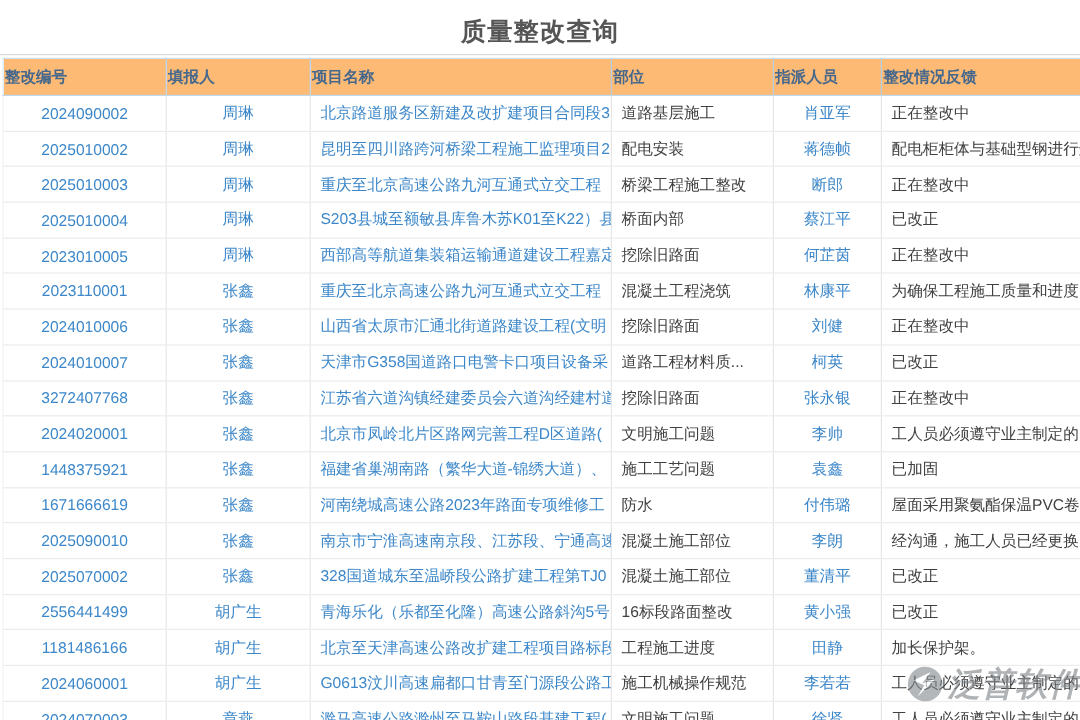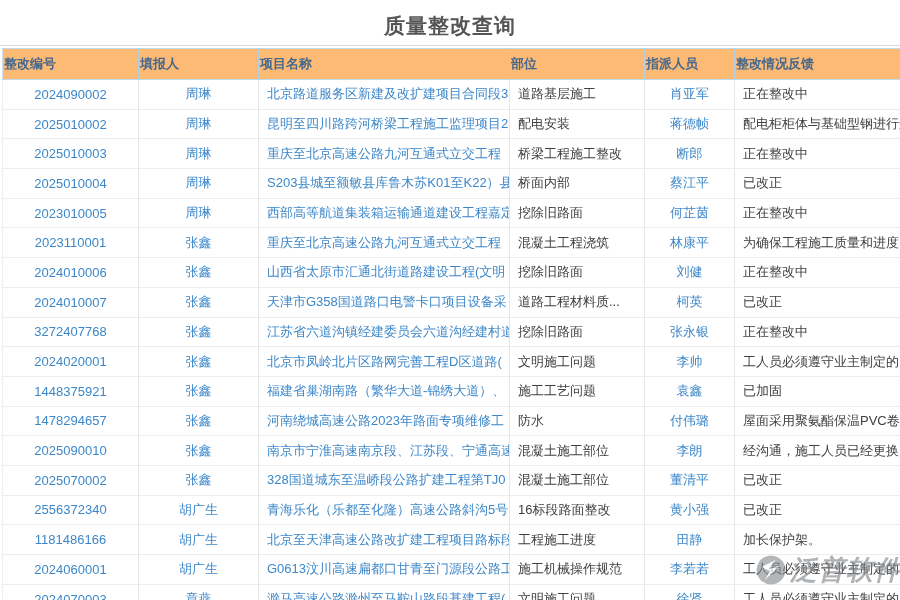--- a/index.html
+++ b/index.html
@@ -159,21 +159,21 @@
         </tr>
         <tr>
           <td class="blue center">1448375921</td>
           <td class="blue center">张鑫</td>
           <td class="blue">福建省巢湖南路（繁华大道-锦绣大道）、</td>
           <td class="dark">施工工艺问题</td>
           <td class="blue center">袁鑫</td>
           <td class="dark">已加固</td>
         </tr>
         <tr>
-          <td class="blue center">1478294657</td>
+          <td class="blue center">1671666619</td>
           <td class="blue center">张鑫</td>
           <td class="blue">河南绕城高速公路2023年路面专项维修工</td>
           <td class="dark">防水</td>
           <td class="blue center">付伟璐</td>
           <td class="dark">屋面采用聚氨酯保温PVC卷</td>
         </tr>
         <tr>
           <td class="blue center">2025090010</td>
           <td class="blue center">张鑫</td>
           <td class="blue">南京市宁淮高速南京段、江苏段、宁通高速</td>
@@ -183,21 +183,21 @@
         </tr>
         <tr>
           <td class="blue center">2025070002</td>
           <td class="blue center">张鑫</td>
           <td class="blue">328国道城东至温峤段公路扩建工程第TJ0</td>
           <td class="dark">混凝土施工部位</td>
           <td class="blue center">董清平</td>
           <td class="dark">已改正</td>
         </tr>
         <tr>
-          <td class="blue center">2556372340</td>
+          <td class="blue center">2556441499</td>
           <td class="blue center">胡广生</td>
           <td class="blue">青海乐化（乐都至化隆）高速公路斜沟5号</td>
           <td class="dark">16标段路面整改</td>
           <td class="blue center">黄小强</td>
           <td class="dark">已改正</td>
         </tr>
         <tr>
           <td class="blue center">1181486166</td>
           <td class="blue center">胡广生</td>
           <td class="blue">北京至天津高速公路改扩建工程项目路标段</td>

